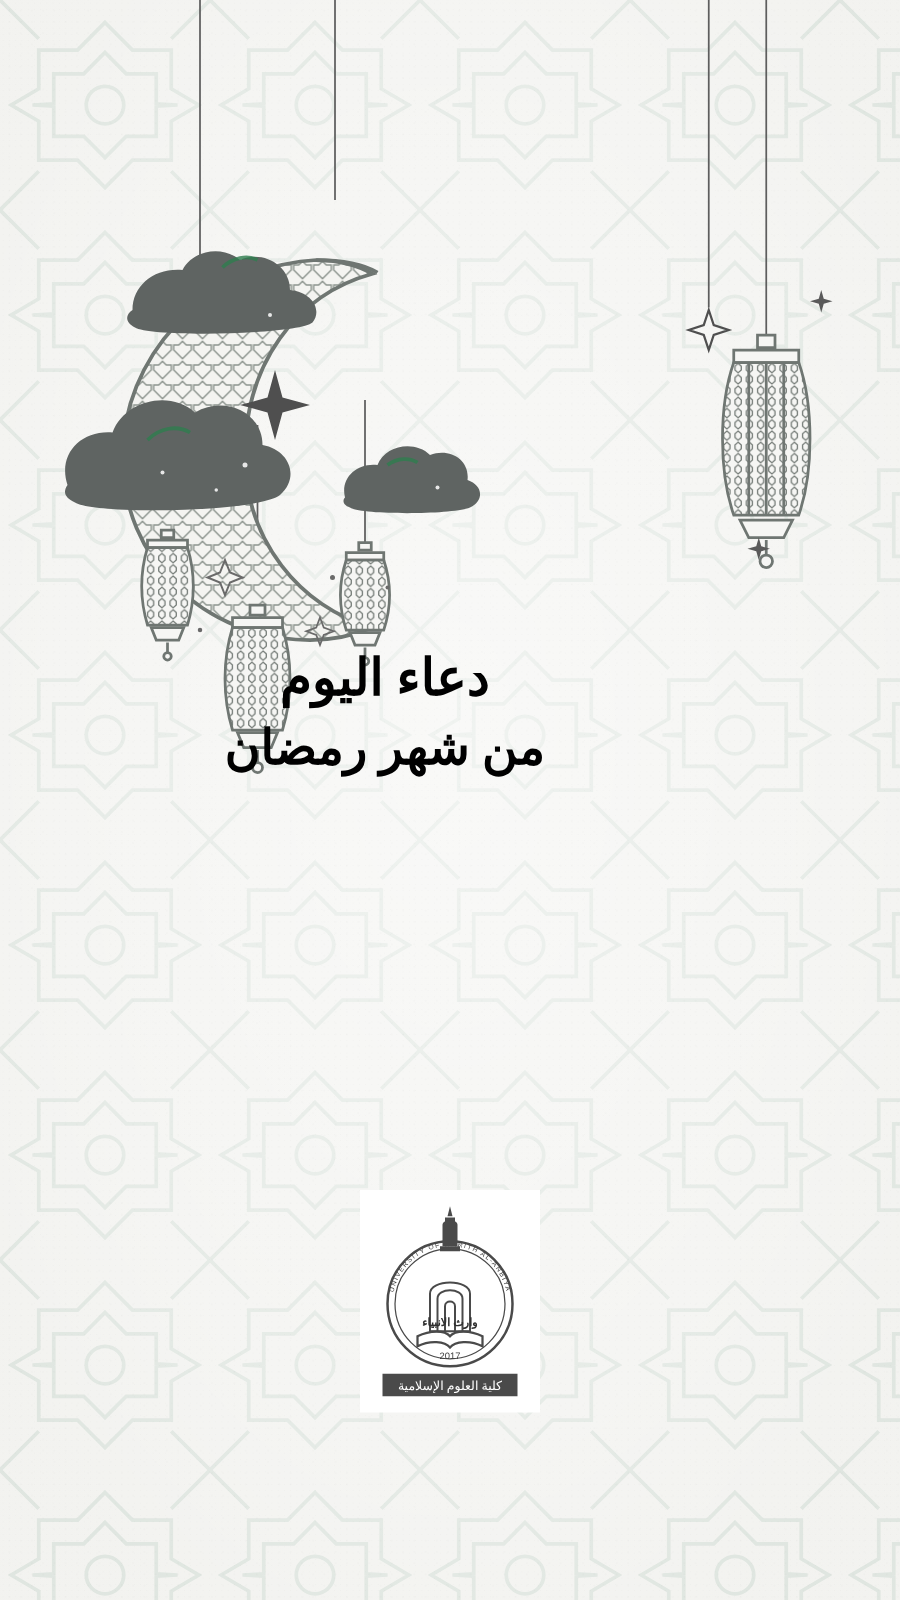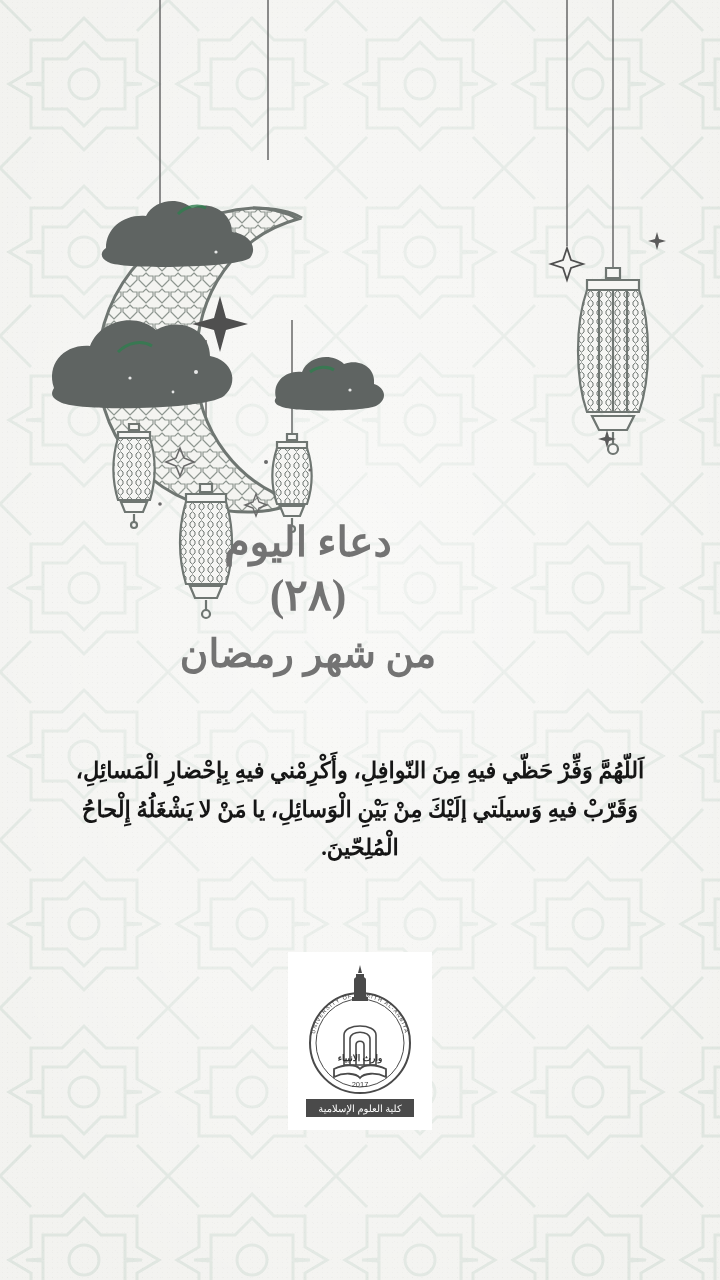--- a/index.html
+++ b/index.html
@@ -60,21 +60,21 @@
     width: 720px;
     height: 1280px;
   }
 
   .title-block {
     position: absolute;
     top: 516px;
     left: 0;
     width: 616px;
     text-align: center;
-    color: #737373;
+    color: #000000;
   }
 
   .title-line1 {
     font-size: 41px;
     font-weight: bold;
     line-height: 1.28;
     letter-spacing: 0.5px;
   }
 
   .title-line2 {
@@ -289,25 +289,23 @@
       <path d="M22 248 L26 260 L38 264 L26 268 L22 280 L18 268 L6 264 L18 260 Z" fill="none" stroke="#4f4f4f" stroke-width="1.8"></path>
       <path d="M112 232 L114 239 L121 241 L114 243 L112 250 L110 243 L103 241 L110 239 Z" fill="#5a5a5a"></path>
       <path d="M62 430 L64 437 L71 439 L64 441 L62 448 L60 441 L53 439 L60 437 Z" fill="#5a5a5a"></path>
     </g>
   </svg>
 
   <div class="content">
 
     <div class="title-block">
       <div class="title-line1">دعاء اليوم</div>
-      <div class="title-line2">(٢٨)</div>
       <div class="title-line3">من شهر رمضان</div>
     </div>
 
-    <div class="dua-body">اَللّهُمَّ وَفِّرْ حَظّي فيهِ مِنَ النّوافِلِ، وأَكْرِمْني فيهِ بِإحْضارِ الْمَسائِلِ، وَقَرّبْ فيهِ وَسيلَتي إلَيْكَ مِنْ بَيْنِ الْوَسائِلِ، يا مَنْ لا يَشْغَلُهُ إِلْحاحُ الْمُلِحّينَ.</div>
 
     <div class="logo-card">
       <svg width="132" height="168" viewBox="0 0 132 168" aria-hidden="true">
         <defs>
           <path id="arcpath" d="M 20 86 A 46 46 0 0 1 112 86"></path>
         </defs>
 
         <circle cx="66" cy="86" r="50" fill="none" stroke="#4a4a4a" stroke-width="2"></circle>
         <circle cx="66" cy="86" r="44" fill="none" stroke="#4a4a4a" stroke-width="1"></circle>
 

